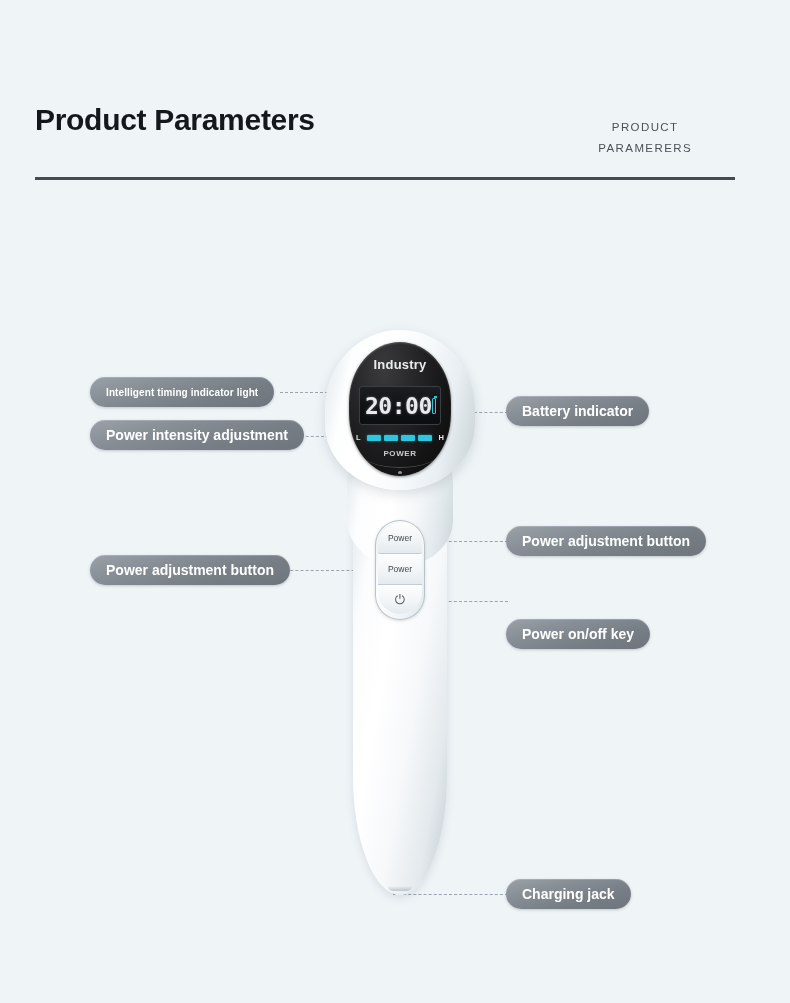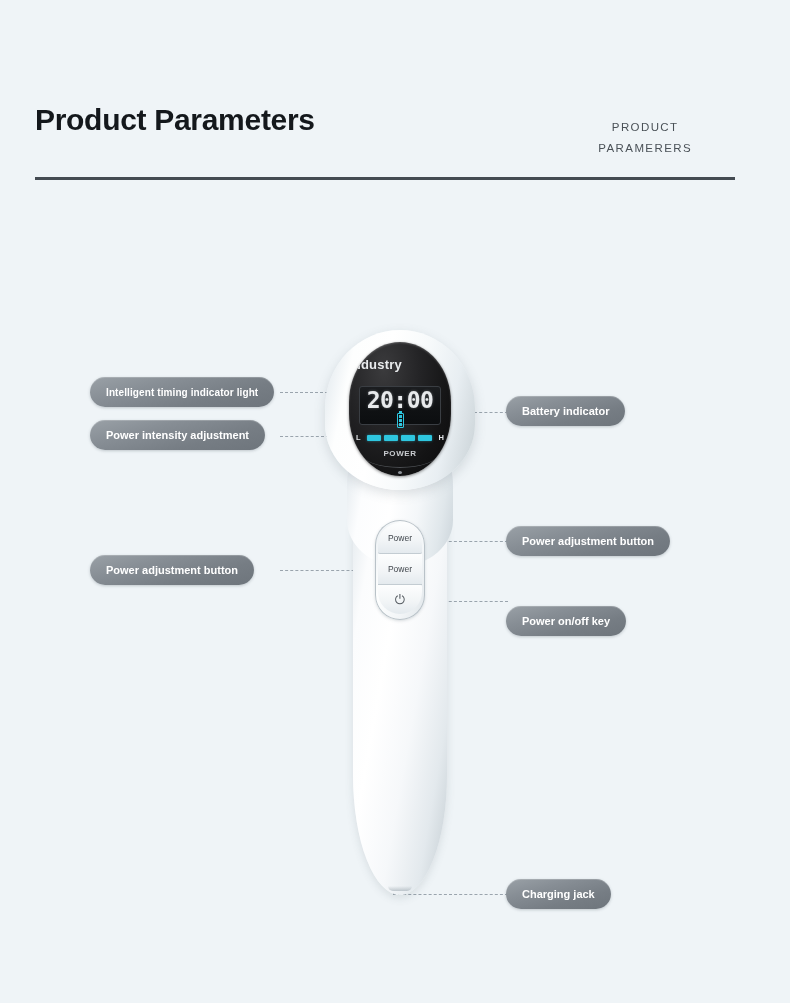--- a/index.html
+++ b/index.html
@@ -128,40 +128,40 @@
     background:
       radial-gradient(ellipse at 34% 20%, #3b3b3d 0%, #242426 38%, #141415 70%, #0a0a0b 100%);
     box-shadow: inset 0 1px 2px rgba(255,255,255,0.22),
                 0 1px 3px rgba(0,0,0,0.45);
     overflow: hidden;
   }
   .brand {
     position: absolute;
     top: 15px;
     width: 100%;
+    text-align: center;
     font-size: 13px;
     font-weight: bold;
     color: #e9ebed;
     letter-spacing: 0.2px;
   }
 
   
   .lcd {
     position: absolute;
     left: 10px;
     top: 44px;
     width: 82px;
     height: 39px;
     border-radius: 3px;
     background: linear-gradient(180deg, #1b1d20 0%, #101214 55%, #0c0e10 100%);
     border: 1px solid #3a3e43;
     display: flex;
     align-items: center;
     padding: 0 5px;
-    flex-direction: column;
   }
   .lcd-time {
     font-family: "DejaVu Sans Mono", monospace;
     font-size: 23px;
     font-weight: bold;
     color: #e8eaec;
     letter-spacing: -0.5px;
     text-shadow: 0 0 3px rgba(220,230,235,0.35);
     flex: 1;
   }
@@ -289,21 +289,21 @@
     align-items: center;
     justify-content: center;
     height: 30px;
     padding: 0 16px;
     border-radius: 16px;
     color: #ffffff;
     background: linear-gradient(165deg, #9aa1a7 0%, #878e95 32%, #767d84 68%, #6e757c 100%);
     box-shadow: 0 1px 3px rgba(70,82,92,0.28),
                 inset 0 1px 0 rgba(255,255,255,0.18);
     font-weight: bold;
-    font-size: 11px;
+    font-size: 14px;
     white-space: nowrap;
   }
   .callout.small { font-size: 10px; letter-spacing: 0.1px; }
 
   
   .leader {
     position: absolute;
     border-top: 1px dashed #9aa4ad;
     height: 0;
   }
@@ -378,14 +378,14 @@
 
   <div class="jack"></div>
 </div>
 
 <div class="callout small" style="left:90px; top:377px;">Intelligent timing indicator light</div>
 <div class="callout" style="left:90px; top:420px;">Power intensity adjustment</div>
 <div class="callout" style="left:90px; top:555px;">Power adjustment button</div>
 
 <div class="callout" style="left:506px; top:396px;">Battery indicator</div>
 <div class="callout" style="left:506px; top:526px;">Power adjustment button</div>
-<div class="callout" style="left:506px; top:606px;">Power on/off key</div>
+<div class="callout" style="left:506px; top:619px;">Power on/off key</div>
 <div class="callout" style="left:506px; top:879px;">Charging jack</div>
 
 </body></html>

